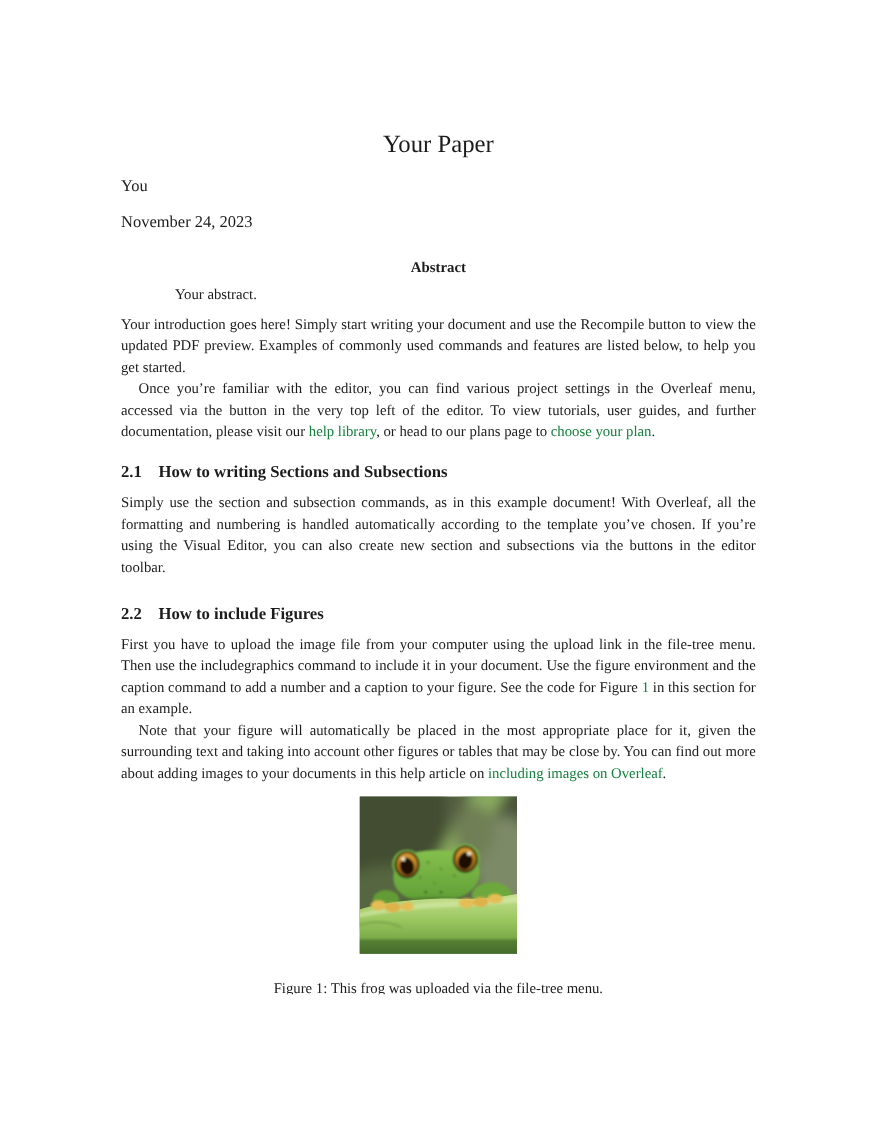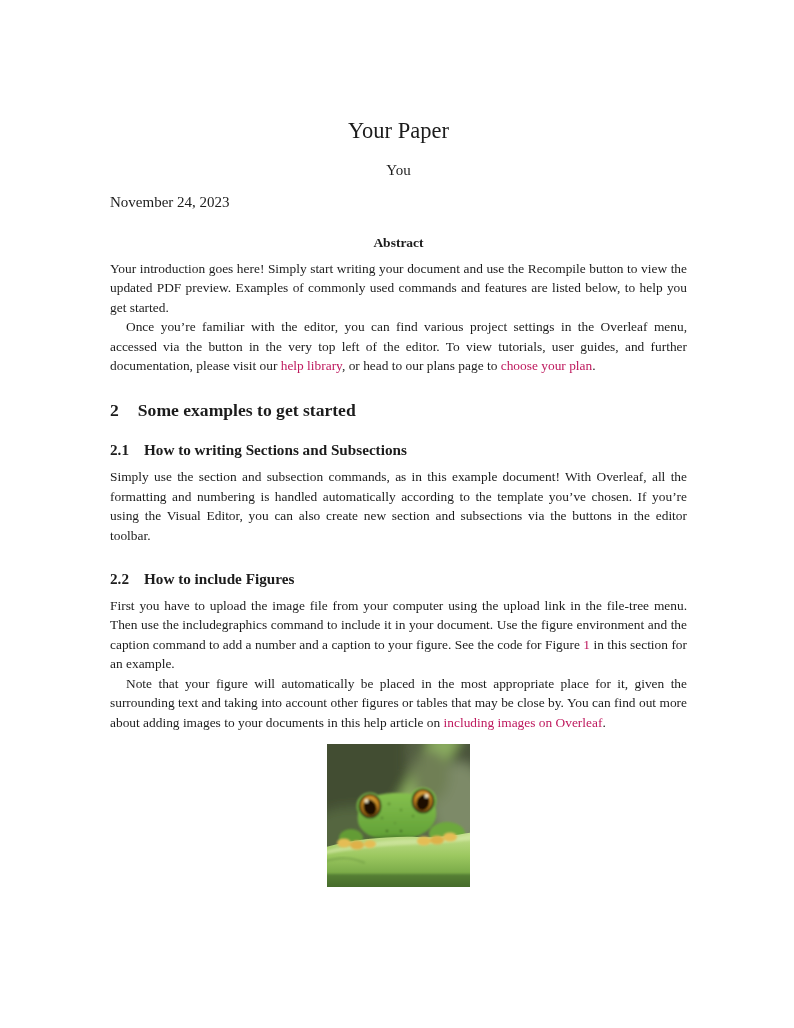--- a/index.html
+++ b/index.html
@@ -2,54 +2,54 @@
 <html><head>
 <meta charset="utf-8">
 <style>
   html,body{margin:0;padding:0;background:#ffffff;}
   .page{
     position:relative;width:794px;height:904px;background:#ffffff;
     font-family:"Liberation Serif", serif;color:#1c1c1c;overflow:hidden;
   }
   .content{position:absolute;left:110px;top:0;width:577px;}
   .doc-title{margin:117px 0 0;font-size:22.5px;font-weight:400;text-align:center;line-height:27px;}
-  .author{margin-top:17px;font-size:15px;text-align:center;line-height:18px;}
+  .author{margin-top:17px;font-size:15px;text-align:left;line-height:18px;}
   .date{margin-top:14px;font-size:15px;text-align:left;line-height:18px;}
   .abs-head{margin-top:24px;font-size:13.5px;font-weight:700;text-align:center;line-height:16px;}
   .abs-body{margin:7px 33px 0;text-indent:16px;font-size:13.4px;line-height:19px;}
   h2.section{margin:15px 0 0;font-size:17.6px;line-height:22px;font-weight:700;}
   h2.section .num{display:inline-block;margin-right:19px;}
   h3.subsection{margin:19px 0 0;font-size:15.2px;line-height:19px;font-weight:700;}
   h3.subsection .num{display:inline-block;margin-right:15px;}
   p.body{margin:8px 0 0;font-size:13.4px;line-height:19.4px;text-align:justify;}
   p.body.cont{margin-top:0;text-indent:16px;}
-  .link{color:#be185d;text-decoration:none;cursor:pointer;}
+  .link{color:#15803d;text-decoration:none;cursor:pointer;}
   figure.fig{margin:12px 0 0;text-align:center;}
   .frogimg{display:inline-block;width:143px;height:143px;line-height:0;}
   .caption{margin-top:19px;font-size:13.4px;text-align:center;line-height:16px;font-family:Liberation Serif, serif;}
   .pagenum{position:absolute;left:0;top:971px;width:794px;text-align:center;font-size:13.4px;color:#3a3a3a;}
 </style>
 </head>
 <body>
 
 <div class="page">
   <div class="content">
 
     <h1 class="doc-title">Your Paper</h1>
     <div class="author">You</div>
     <div class="date">November 24, 2023</div>
 
     <div class="abs-head">Abstract</div>
+    <div class="abs-body">Your abstract.</div>
 
 
     <p class="body">Your introduction goes here! Simply start writing your document and use the Recompile button to view the updated PDF preview. Examples of commonly used commands and features are listed below, to help you get started.</p>
 
     <p class="body cont"><span>Once you’re familiar with the editor, you can find various project settings in the Overleaf menu, accessed via the button in the very top left of the editor. To view tutorials, user guides, and further documentation, please visit our </span><a class="link">help library</a><span>, or head to our plans page to </span><a class="link">choose your plan</a><span>.</span></p>
 
-    <h2 class="section" style="margin-top:24px"><span class="num">2</span><span>Some examples to get started</span></h2>
 
     <h3 class="subsection"><span class="num">2.1</span><span>How to writing Sections and Subsections</span></h3>
 
     <p class="body">Simply use the section and subsection commands, as in this example document! With Overleaf, all the formatting and numbering is handled automatically according to the template you’ve chosen. If you’re using the Visual Editor, you can also create new section and subsections via the buttons in the editor toolbar.</p>
 
     <h3 class="subsection" style="margin-top:24px"><span class="num">2.2</span><span>How to include Figures</span></h3>
 
     <p class="body"><span>First you have to upload the image file from your computer using the upload link in the file-tree menu. Then use the includegraphics command to include it in your document. Use the figure environment and the caption command to add a number and a caption to your figure. See the code for Figure </span><a class="link">1</a><span> in this section for an example.</span></p>
 
     <p class="body cont"><span>Note that your figure will automatically be placed in the most appropriate place for it, given the surrounding text and taking into account other figures or tables that may be close by. You can find out more about adding images to your documents in this help article on </span><a class="link">including images on Overleaf</a><span>.</span></p>

